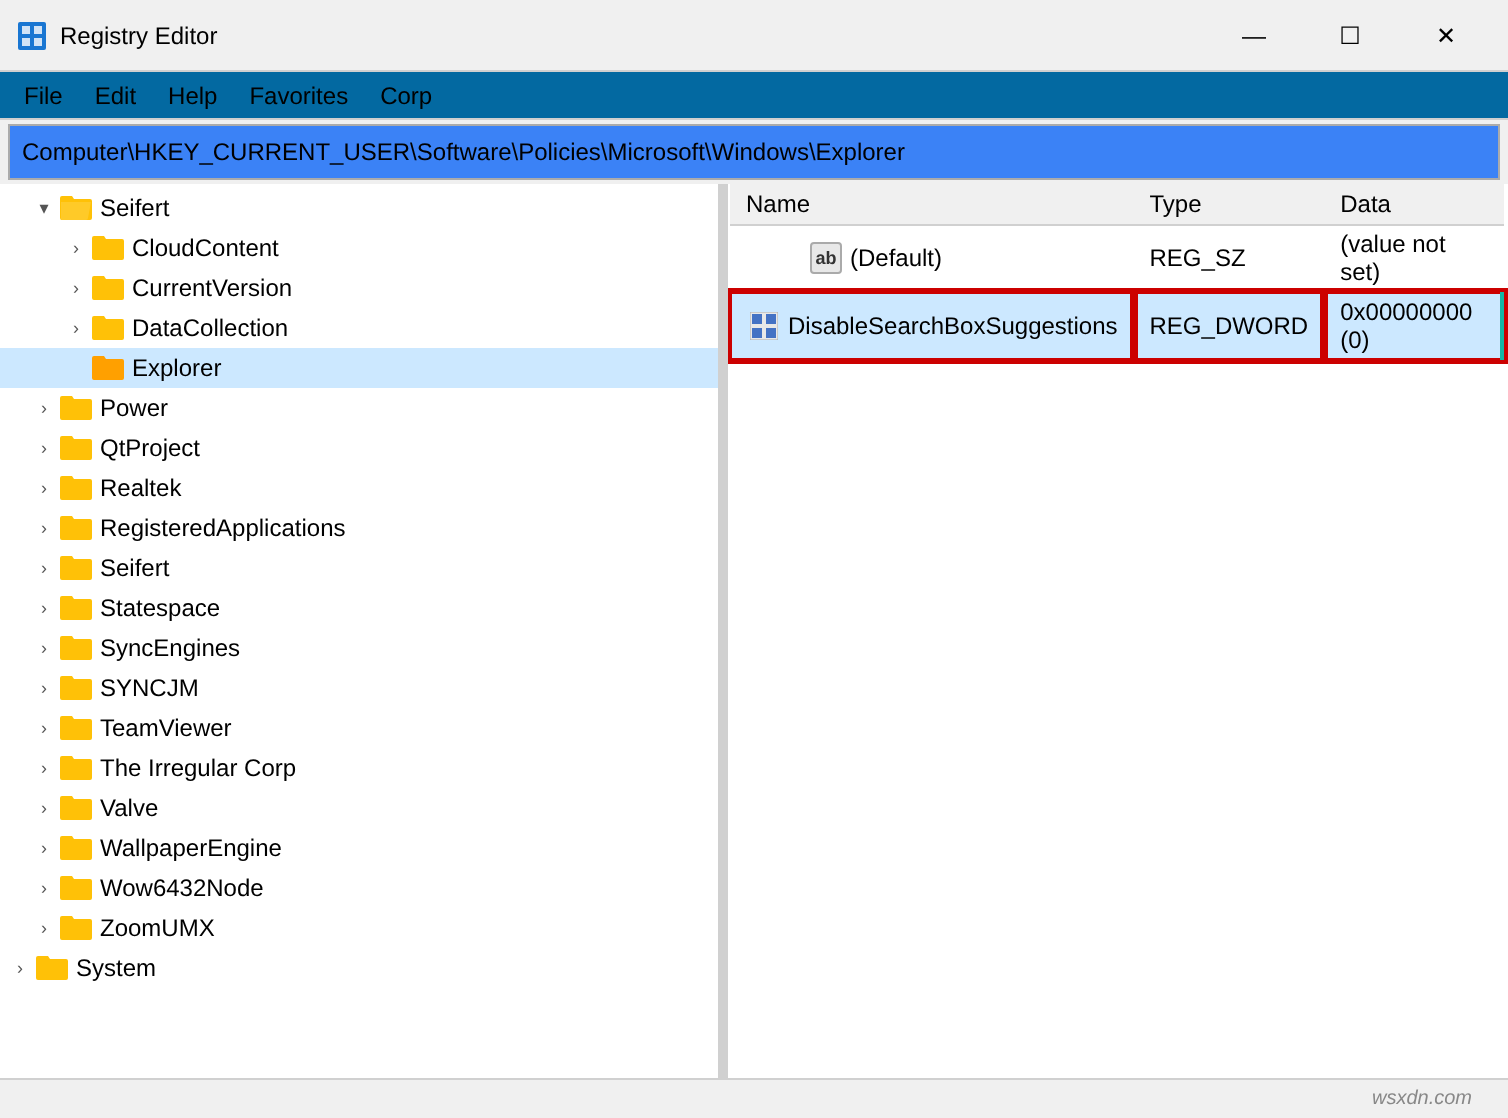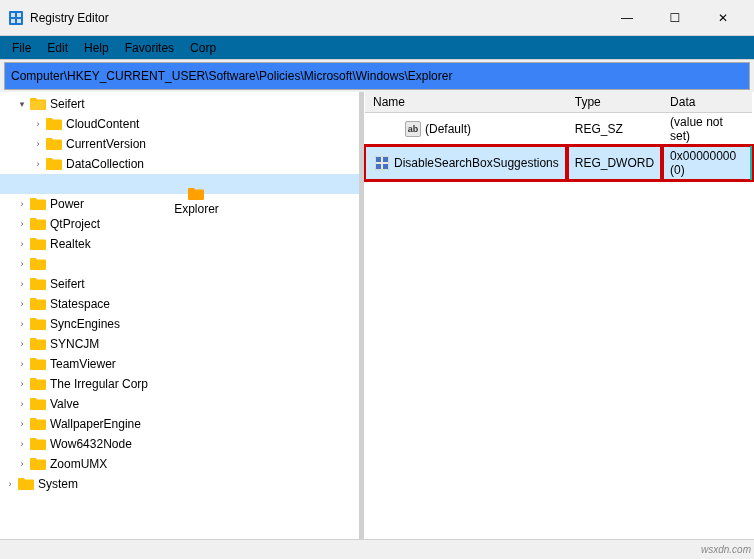--- a/index.html
+++ b/index.html
@@ -102,21 +102,21 @@
     .tree-item {
       display: flex;
       align-items: center;
       height: 20px;
       padding-left: 4px;
       cursor: pointer;
       white-space: nowrap;
       color: #000;
       font-size: 12px;
     }
-    .tree-item.selected { background: #cce8ff; flex-direction: column; }
+    .tree-item.selected { background: #cce8ff; }
 
     .tree-item .chevron {
       width: 12px;
       height: 12px;
       display: flex;
       align-items: center;
       justify-content: center;
       font-size: 9px;
       color: #555;
       flex-shrink: 0;
@@ -241,21 +241,21 @@
       border-right: 4px solid #14b8a6;
     }
     tr.row-selected td {
       border-top: 2px solid #cc0000;
       border-bottom: 2px solid #cc0000;
     }
 
     .watermark {
       position: fixed;
       bottom: 4px;
-      right: 3px;
+      right: 18px;
       font-size: 10px;
       color: #888;
       font-style: italic;
     }
   </style>
 </head>
 <body>
 
 <div class="title-bar">
   <div class="title-bar-icon">
@@ -372,20 +372,21 @@
       <span class="tree-item-label">Realtek</span>
     </div>
 
     <div class="tree-item indent-1">
       <span class="chevron">›</span>
       <span class="folder-icon">
         <svg width="16" height="14" viewBox="0 0 16 14">
           <path d="M0 2 Q0 1 1 1 L6 1 L7 2.5 L15 2.5 Q16 2.5 16 3.5 L16 12 Q16 13 15 13 L1 13 Q0 13 0 12Z" fill="#ffc107"></path>
         </svg>
       </span>
+      <span class="tree-item-label">RegisteredApplications</span>
     </div>
 
     <div class="tree-item indent-1">
       <span class="chevron">›</span>
       <span class="folder-icon">
         <svg width="16" height="14" viewBox="0 0 16 14">
           <path d="M0 2 Q0 1 1 1 L6 1 L7 2.5 L15 2.5 Q16 2.5 16 3.5 L16 12 Q16 13 15 13 L1 13 Q0 13 0 12Z" fill="#ffc107"></path>
         </svg>
       </span>
       <span class="tree-item-label">Seifert</span>

